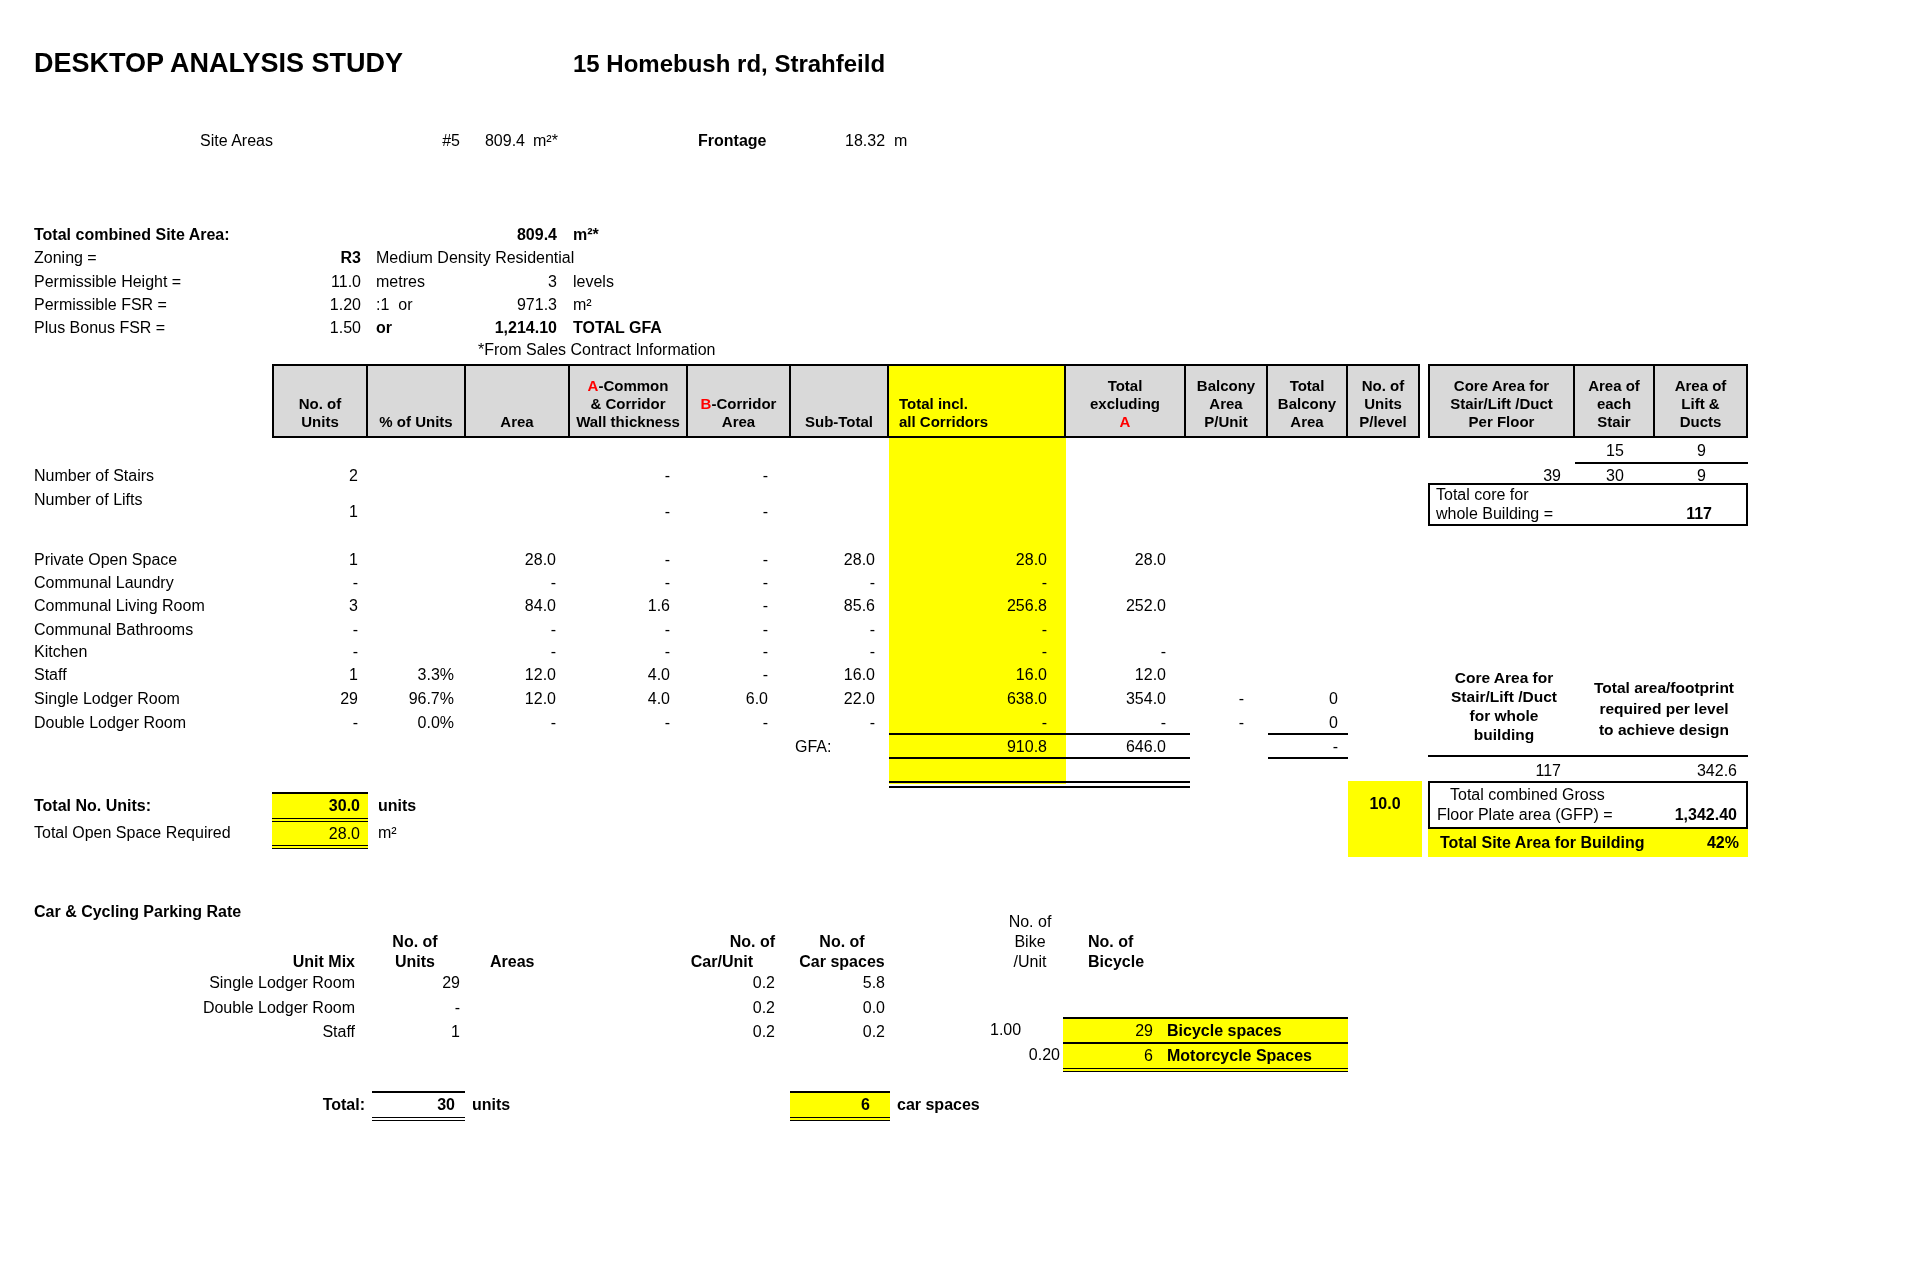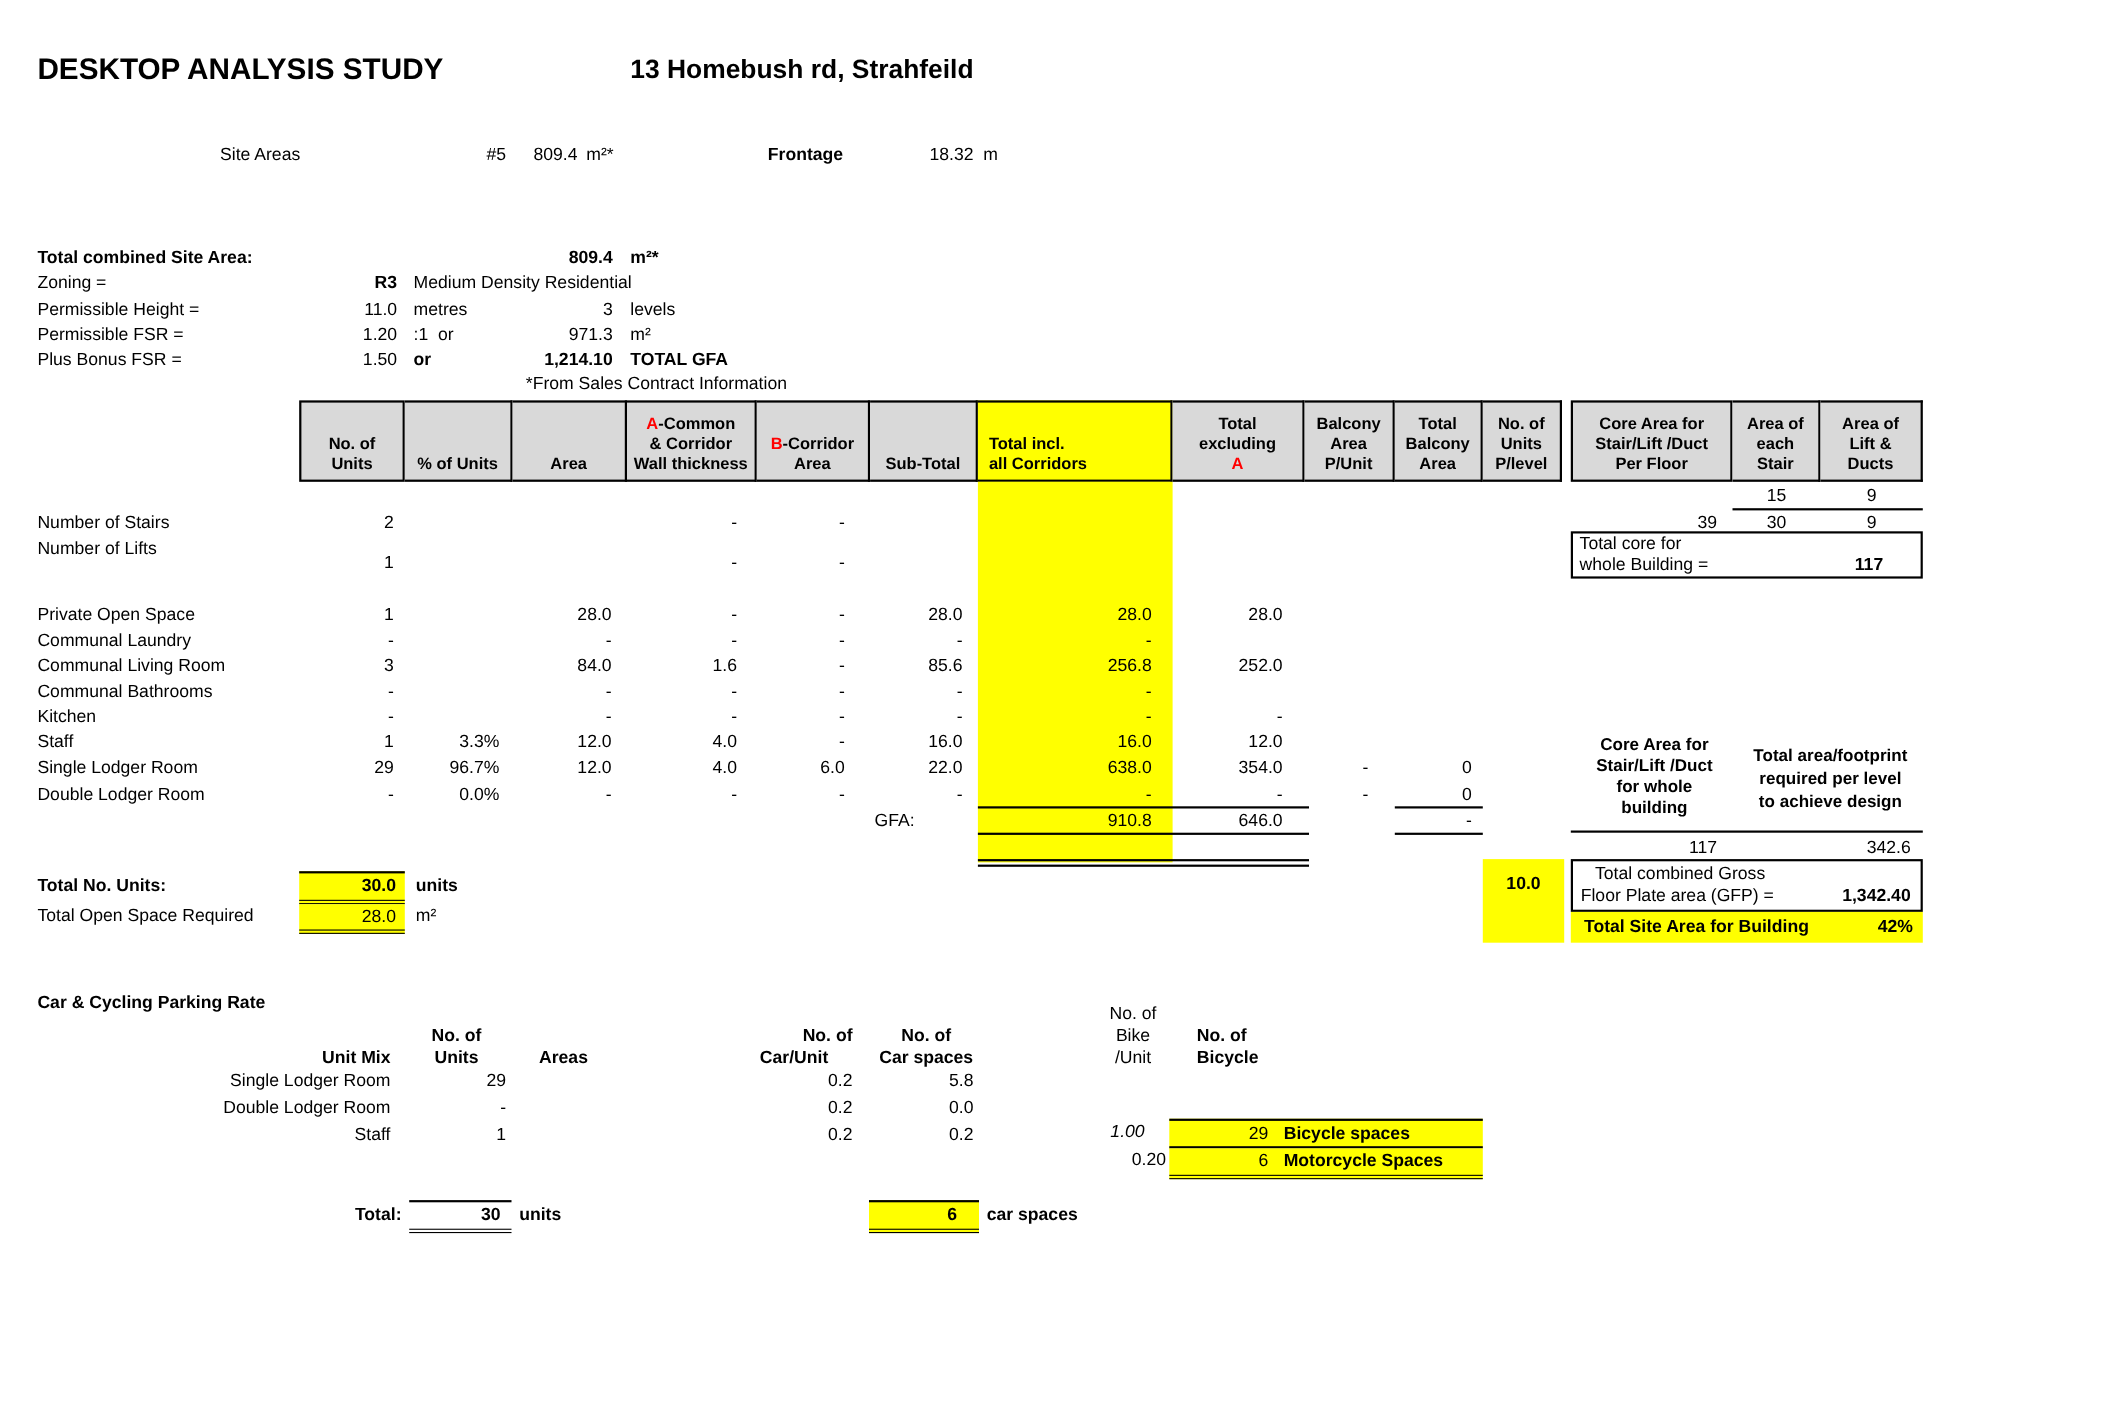--- a/index.html
+++ b/index.html
@@ -43,21 +43,21 @@
   .dblline{position:absolute;height:3px;border-top:2px solid #000;border-bottom:2px solid #000;background:transparent;}
   .box2{position:absolute;box-sizing:border-box;border:2px solid #000;}
   .ycell{position:absolute;box-sizing:border-box;background:#ffff00;}
 </style>
 </head>
 <body>
 
 <div id="page">
 
   <div class="abs b" style="left:34px;top:48px;font-size:27px;" data-bind="header.title">DESKTOP ANALYSIS STUDY</div>
-  <div class="abs b" style="left:573px;top:50px;font-size:24px;" data-bind="header.address">13 Homebush rd, Strahfeild</div>
+  <div class="abs b" style="left:573px;top:50px;font-size:24px;" data-bind="header.address">15 Homebush rd, Strahfeild</div>
 
   <div class="abs" style="left:200px;top:132px;" data-bind="site_line.label">Site Areas</div>
   <div class="abs" style="left:400px;top:132px;width:60px;text-align:right;" data-bind="site_line.ref">#5</div>
   <div class="abs" style="left:455px;top:132px;width:70px;text-align:right;" data-bind="site_line.area">809.4</div>
   <div class="abs" style="left:533px;top:132px;" data-bind="site_line.area_unit">m²*</div>
   <div class="abs b" style="left:698px;top:132px;" data-bind="site_line.frontage_label">Frontage</div>
   <div class="abs" style="left:845px;top:132px;" data-bind="site_line.frontage_value">18.32  m</div>
 
   <div class="trow" style="top:224px">
     <span class="xlab b" style="width:300px" data-bind="site_info.rows.0.label">Total combined Site Area:</span>
@@ -356,21 +356,21 @@
     <span style="left:690px;width:85px;text-align:right;" data-bind="parking.rows.1.car">0.2</span>
     <span style="left:797px;width:88px;text-align:right;" data-bind="parking.rows.1.spaces">0.0</span>
   </div>
   <div class="trow" style="top:1021px">
     <span style="left:150px;width:205px;text-align:right;" data-bind="parking.rows.2.label">Staff</span>
     <span style="left:370px;width:90px;text-align:right;" data-bind="parking.rows.2.units">1</span>
     <span style="left:690px;width:85px;text-align:right;" data-bind="parking.rows.2.car">0.2</span>
     <span style="left:797px;width:88px;text-align:right;" data-bind="parking.rows.2.spaces">0.2</span>
   </div>
 
-  <div class="abs" style="left:990px;top:1021px;width:70px;text-align:center;font-style:italic;" data-bind="parking.bike_rows.0.rate">1.00</div>
+  <div class="abs" style="left:990px;top:1021px;width:70px;text-align:left;" data-bind="parking.bike_rows.0.rate">1.00</div>
   <div class="ycell" style="left:1063px;top:1017px;width:285px;height:27px;border-top:2px solid #000;border-bottom:2px solid #000;line-height:23px;">
     <span class="abs" style="left:14px;width:76px;text-align:right;" data-bind="parking.bike_rows.0.value">29</span>
     <span class="abs b" style="left:104px;" data-bind="parking.bike_rows.0.label">Bicycle spaces</span>
   </div>
   <div class="abs" style="left:990px;top:1046px;width:70px;text-align:right;" data-bind="parking.bike_rows.1.rate">0.20</div>
   <div class="ycell" style="left:1063px;top:1044px;width:285px;height:28px;border-bottom:4px double #000;line-height:24px;">
     <span class="abs" style="left:14px;width:76px;text-align:right;" data-bind="parking.bike_rows.1.value">6</span>
     <span class="abs b" style="left:104px;" data-bind="parking.bike_rows.1.label">Motorcycle Spaces</span>
   </div>
 

